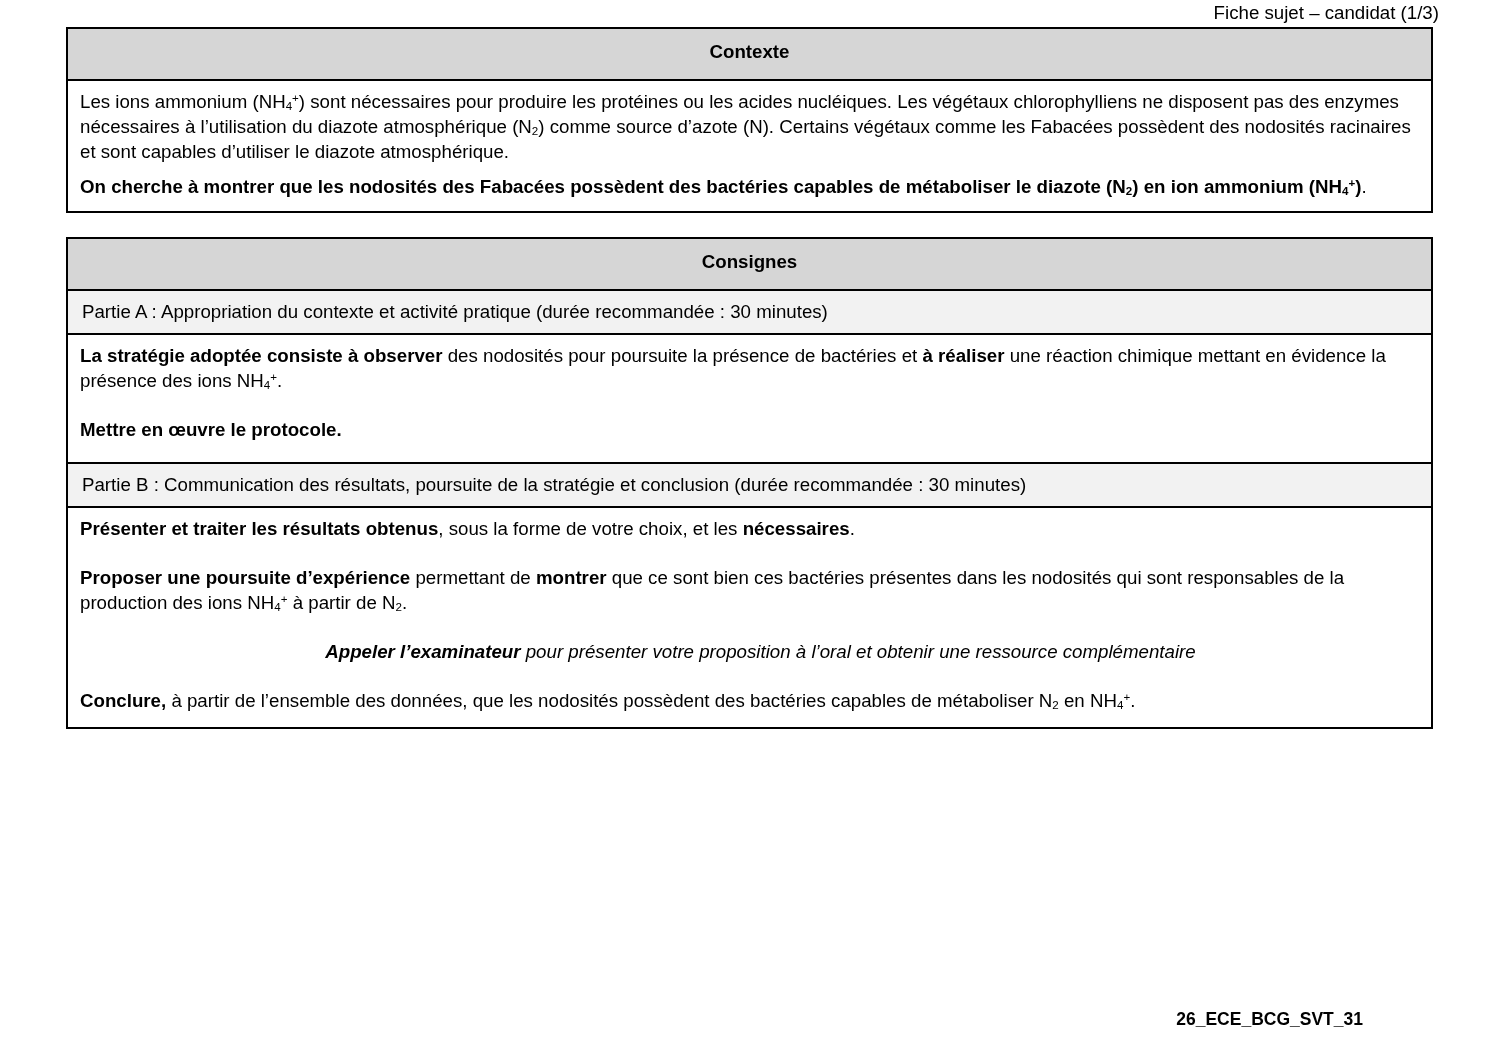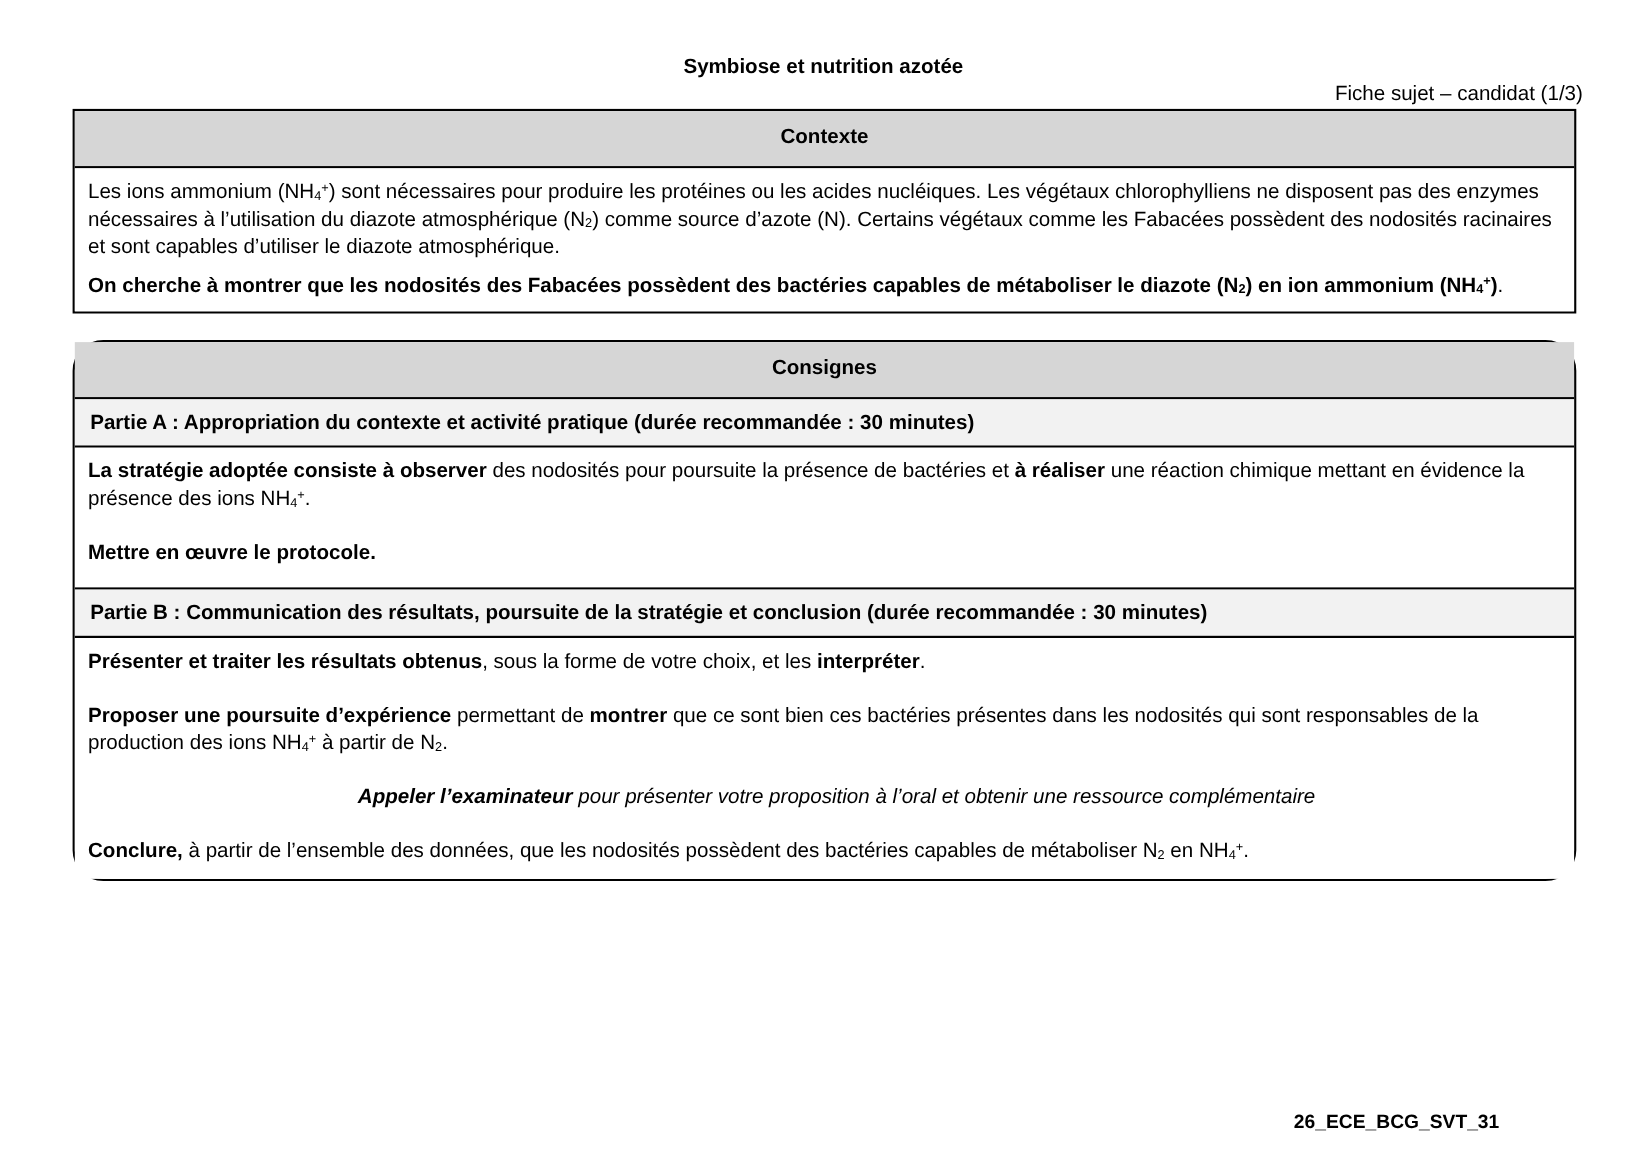--- a/index.html
+++ b/index.html
@@ -23,32 +23,32 @@
   }
   .doc-subtitle {
     text-align: right;
     padding-right: 58px;
   }
   .box {
     margin: 2px 64px 0 66px;
     border: 2px solid var(--border, #000000);
     background: #fff;
   }
-  .box-consignes { margin-top: 24px; border-radius: 28px; }
+  .box-consignes { margin-top: 24px; }
   .box-header {
     background: var(--header-bg, #d6d6d6);
     border-bottom: 2px solid var(--border, #000000);
     font-weight: bold;
     text-align: center;
     padding: 10px 0 15px 0;
   }
   .partie-row {
     background: var(--subheader-bg, #f2f2f2);
     border-bottom: 2px solid var(--border, #000000);
-    font-weight: bold;
+    font-weight: normal;
     padding: 8px 14px 9px 14px;
   }
   .box-body { padding: 8px 12px 12px 12px; background: #fff; }
   .box-body.with-sep { border-bottom: 2px solid var(--border, #000000); }
   .body-a { padding-bottom: 20px; }
   .body-b { padding-bottom: 14px; }
   .para { margin: 0; }
   .para.gap-sm { margin-top: 10px; }
   .para.gap { margin-top: 24px; }
   .bold { font-weight: bold; }
@@ -63,21 +63,20 @@
     font-weight: bold;
     font-size: 17.5px;
     margin-left: 13px;
   }
 </style>
 </head>
 <body>
 
 <div class="page">
 
-  <div class="doc-title">Symbiose et nutrition azotée</div>
   <div class="doc-subtitle">Fiche sujet – candidat (1/3)</div>
 
   <div class="box box-contexte">
     <div class="box-header">Contexte</div>
     <div class="box-body">
       <p class="para"><span>Les ions ammonium (NH</span><span><sub>4</sub></span><span><sup>+</sup></span><span>) sont nécessaires pour produire les protéines ou les acides nucléiques. Les végétaux chlorophylliens ne disposent pas des enzymes nécessaires à l’utilisation du diazote atmosphérique (N</span><span><sub>2</sub></span><span>) comme source d’azote (N). Certains végétaux comme les Fabacées possèdent des nodosités racinaires et sont capables d’utiliser le diazote atmosphérique.</span></p>
       <p class="para gap-sm"><span style="font-weight: bold;">On cherche à montrer que les nodosités des Fabacées possèdent des bactéries capables de métaboliser le diazote (N</span><span style="font-weight: bold;"><sub>2</sub></span><span style="font-weight: bold;">) en ion ammonium (NH</span><span style="font-weight: bold;"><sub>4</sub></span><span style="font-weight: bold;"><sup>+</sup></span><span style="font-weight: bold;">)</span><span>.</span></p>
     </div>
   </div>
 
@@ -85,21 +84,21 @@
     <div class="box-header">Consignes</div>
 
     <div class="partie-row">Partie A : Appropriation du contexte et activité pratique (durée recommandée : 30 minutes)</div>
     <div class="box-body body-a with-sep">
       <p class="para"><span style="font-weight: bold;">La stratégie adoptée consiste à observer</span><span> des nodosités pour poursuite la présence de bactéries et </span><span style="font-weight: bold;">à réaliser</span><span> une réaction chimique mettant en évidence la présence des ions NH</span><span><sub>4</sub></span><span><sup>+</sup></span><span>.</span></p>
       <p class="para gap bold">Mettre en œuvre le protocole.</p>
     </div>
 
     <div class="partie-row">Partie B : Communication des résultats, poursuite de la stratégie et conclusion (durée recommandée : 30 minutes)</div>
     <div class="box-body body-b">
-      <p class="para"><span style="font-weight: bold;">Présenter et traiter les résultats obtenus</span><span>, sous la forme de votre choix, et les </span><span style="font-weight: bold;">interpréter</span><span>.</span></p>
+      <p class="para"><span style="font-weight: bold;">Présenter et traiter les résultats obtenus</span><span>, sous la forme de votre choix, et les </span><span style="font-weight: bold;">nécessaires</span><span>.</span></p>
       <p class="para gap"><span style="font-weight: bold;">Proposer une poursuite d’expérience</span><span> permettant de </span><span style="font-weight: bold;">montrer</span><span> que ce sont bien ces bactéries présentes dans les nodosités qui sont responsables de la production des ions NH</span><span><sub>4</sub></span><span><sup>+</sup></span><span> à partir de N</span><span><sub>2</sub></span><span>.</span></p>
       <p class="para gap centered"><span style="font-weight: bold; font-style: italic; margin-left: 22px;">Appeler l’examinateur</span><span style="font-style: italic;"> pour présenter votre proposition à l’oral et obtenir une ressource complémentaire</span></p>
       <p class="para gap"><span style="font-weight: bold;">Conclure,</span><span> à partir de l’ensemble des données, que les nodosités possèdent des bactéries capables de métaboliser N</span><span><sub>2</sub></span><span> en NH</span><span><sub>4</sub></span><span><sup>+</sup></span><span>.</span></p>
     </div>
   </div>
 
   <div class="doc-footer">26_ECE_BCG_SVT_31</div>
 
 </div>
 

